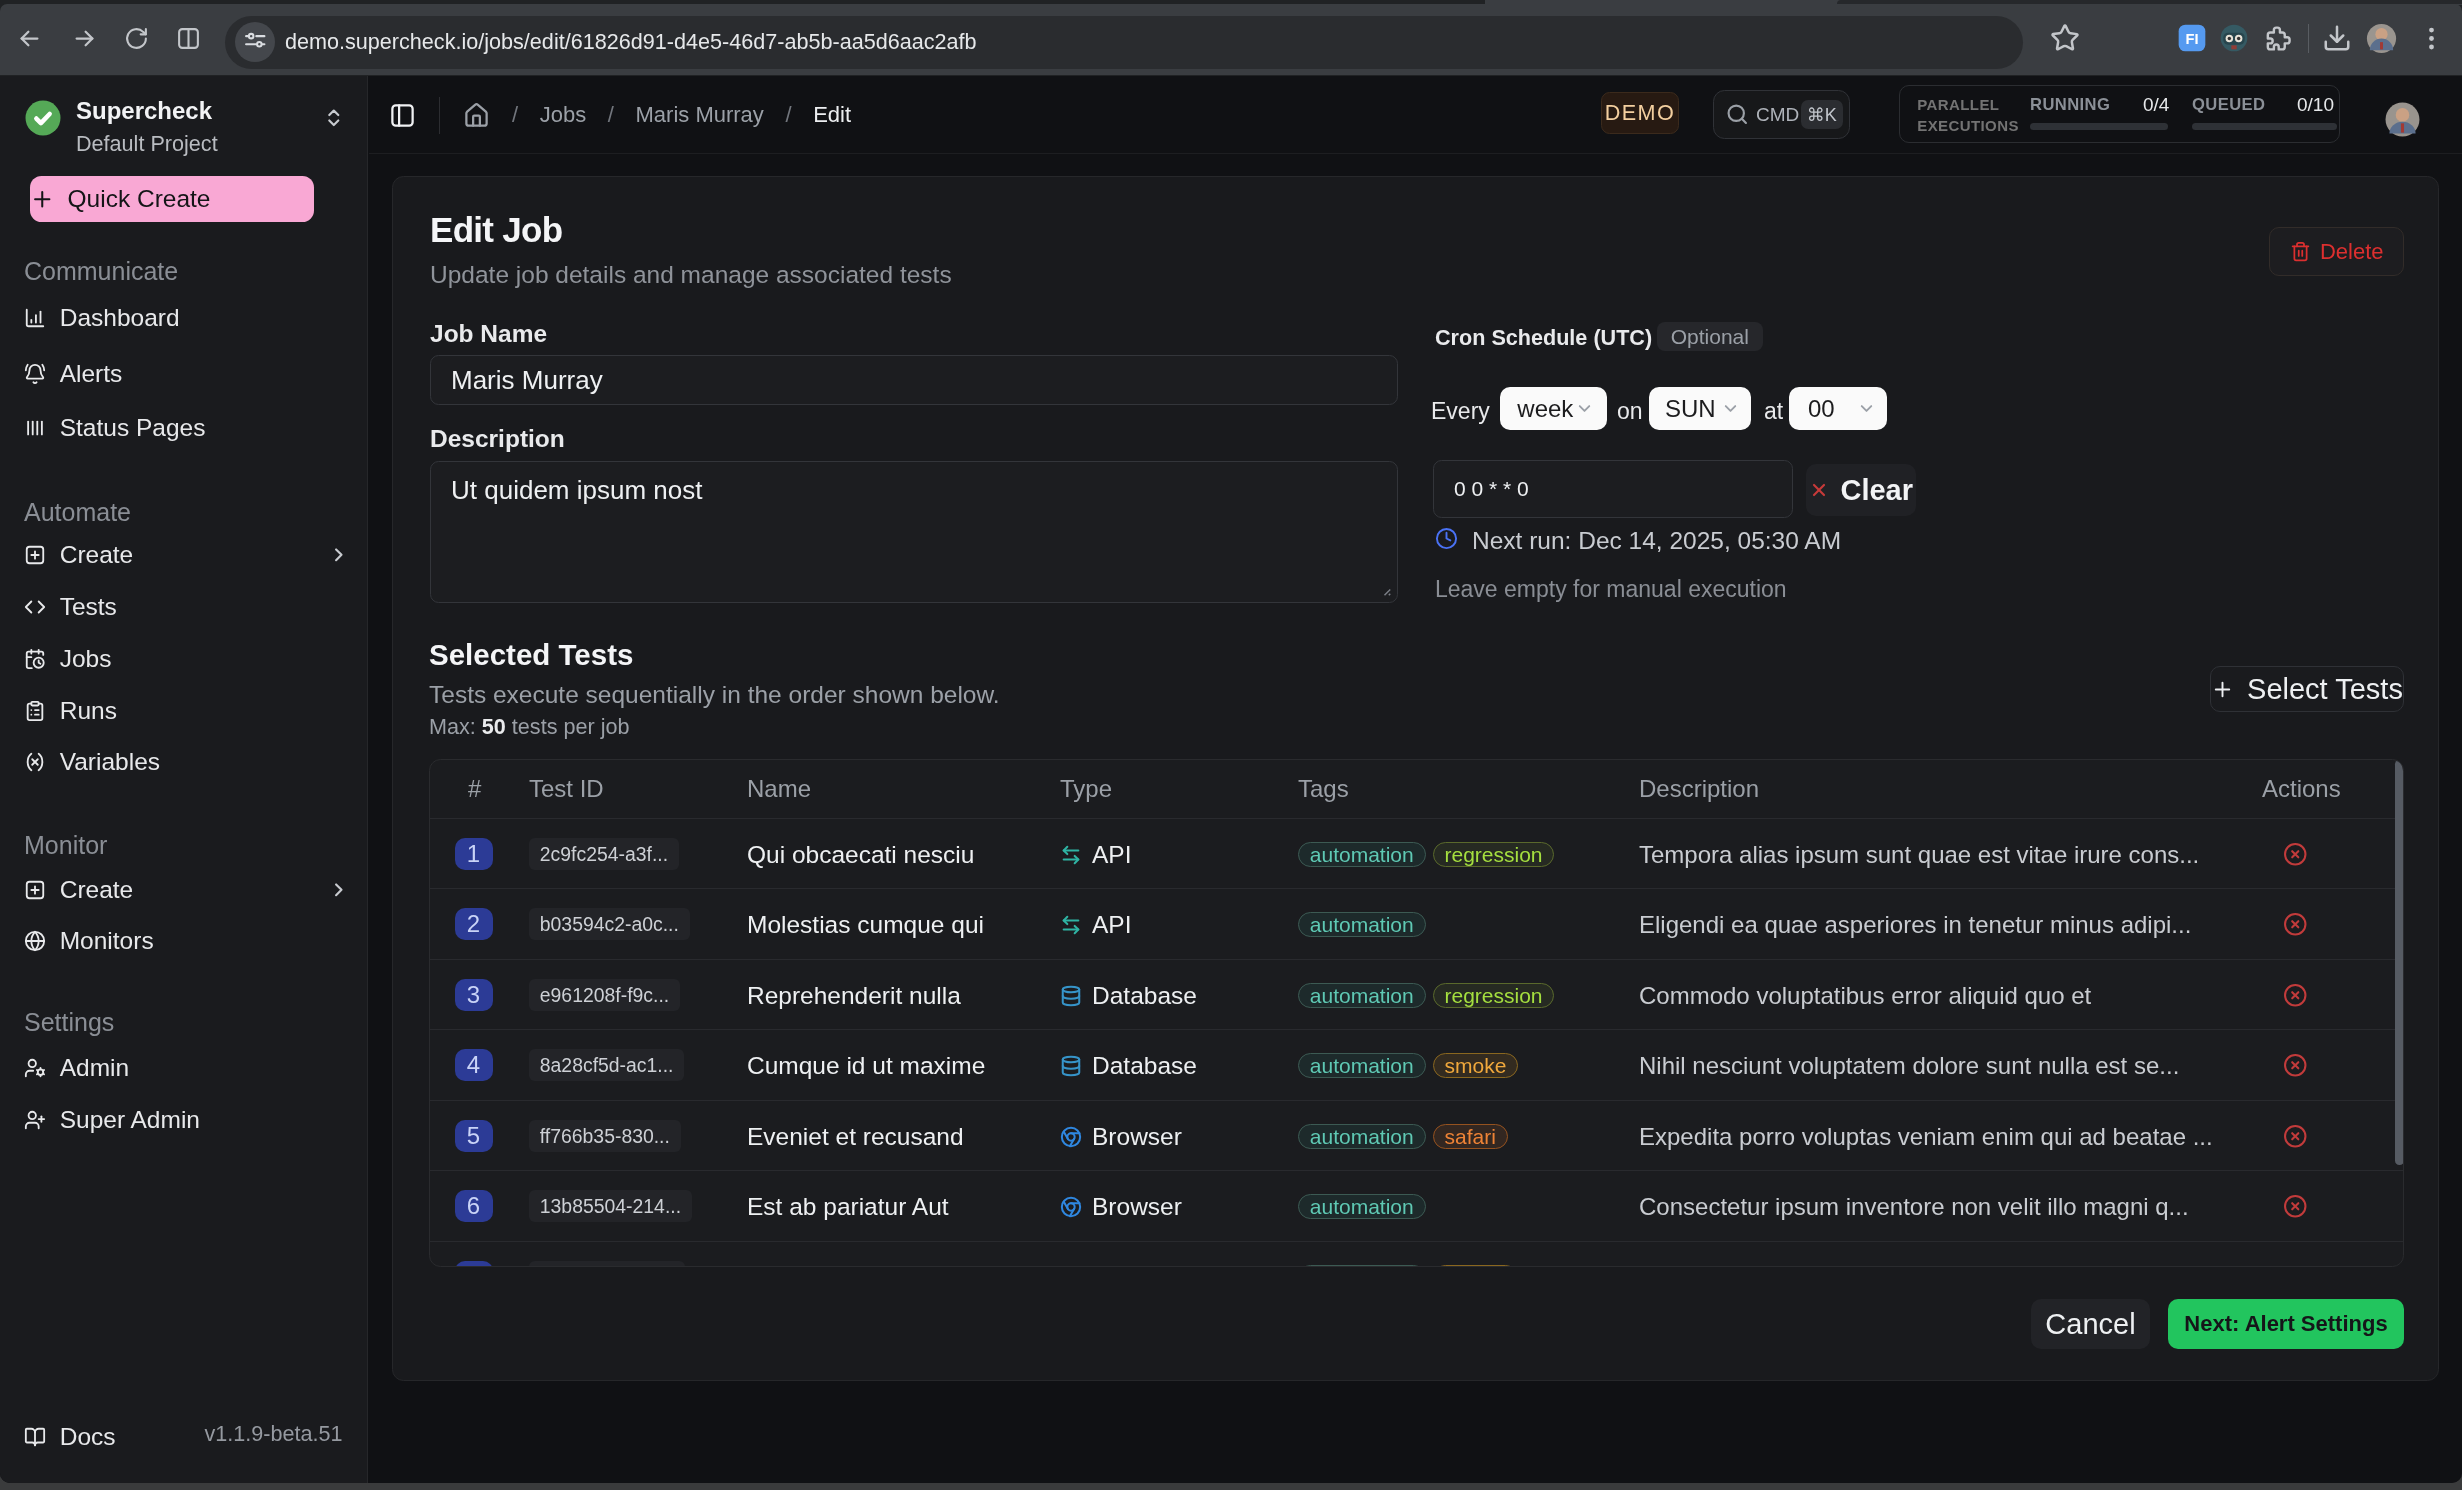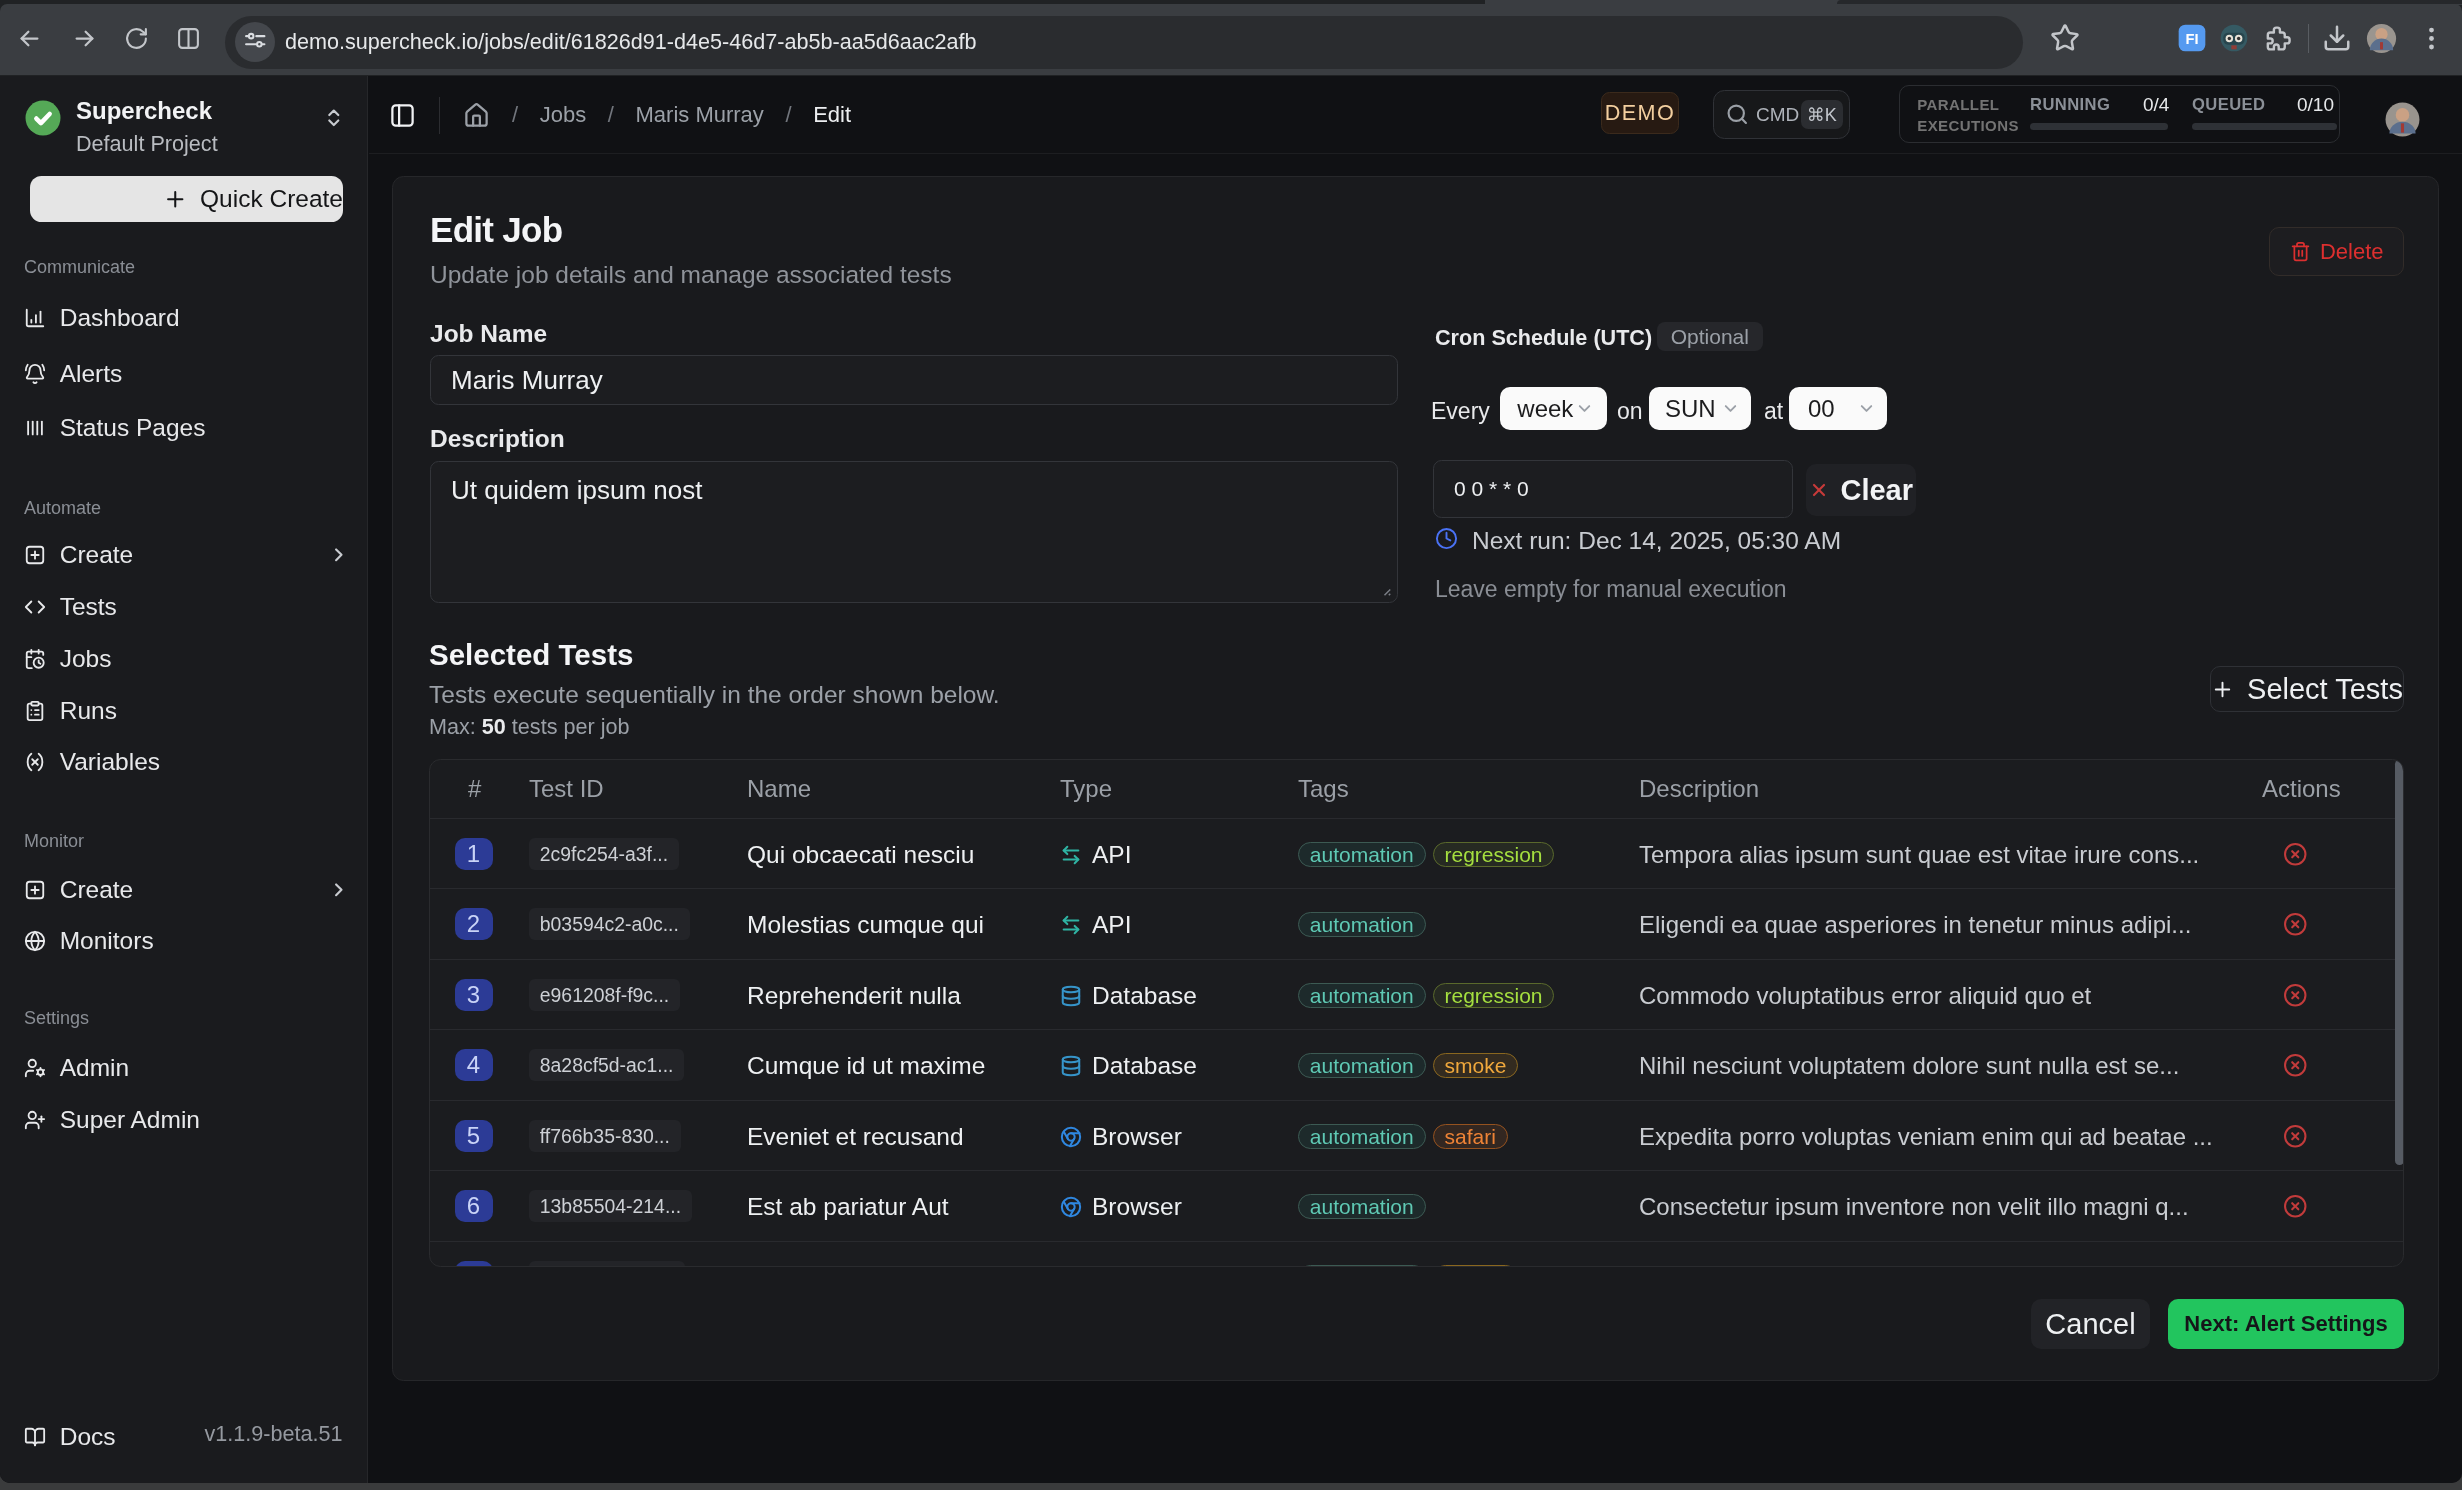--- a/index.html
+++ b/index.html
@@ -11,24 +11,24 @@
 #tabB{position:absolute;left:1837px;top:0;width:626px;height:3.6px;background:#26282b;border-radius:8.6px 0 0 0}
 #toolbar{position:absolute;left:0;top:4.3px;width:2462px;height:71px;background:#3a3d41;border-radius:7.2px 7.2px 0 0}
 .tbico{position:absolute;top:0;height:68px;display:flex;align-items:center;justify-content:center}
 #urlpill{position:absolute;left:225px;top:11.5px;width:1798px;height:53px;border-radius:27px;background:#2a2c2f}
 #sitebtn{position:absolute;left:10px;top:6.5px;width:40px;height:40px;border-radius:50%;background:#44474c;display:flex;align-items:center;justify-content:center}
 #urltxt{position:absolute;left:60px;top:0;height:53px;display:flex;align-items:center;font-size:21.6px;color:#e6e8ea}
 
 #app{position:absolute;left:0;top:76px;width:2462px;height:1408px;background:#101114}
 
 #sb{position:absolute;left:0;top:0;width:368px;height:1408px;background:#1a1b1e;border-right:1.4px solid #26272a}
-.sblabel{position:absolute;left:24px;font-size:18px;color:#8a8e95}
+.sblabel{position:absolute;left:24px;font-size:25px;color:#8a8e95}
 .sbitem{position:absolute;left:24px;display:flex;align-items:center;gap:13.7px;font-size:24.5px;color:#e8e9eb}
 .sbitem svg{flex:0 0 auto}
-#qc{position:absolute;left:30px;top:100px;width:313px;height:46px;background:#e5e5e5;border-radius:11.5px;display:flex;align-items:center;justify-content:flex-end;gap:13px;color:#141517;font-size:24.5px}
+#qc{position:absolute;left:30px;top:100px;width:284px;height:46px;background:#f9a8d4;border-radius:11.5px;display:flex;align-items:center;justify-content:flex-start;gap:13px;color:#141517;font-size:24.5px}
 
 #crumbs{position:absolute;left:389px;top:0px;height:78px;display:flex;align-items:center;color:#9ba0a7;font-size:22px}
 #hdr-right{position:absolute;left:0;top:0;width:2462px;height:78px}
 
 #card{position:absolute;left:392px;top:100px;width:2047px;height:1205px;background:#191a1d;border:1.4px solid #26272a;border-radius:11.5px}
 .lbl{position:absolute;font-size:24.5px;font-weight:700;color:#e9eaec}
 .inp{position:absolute;background:#1c1d20;border:1.4px solid #33353a;border-radius:8.6px;color:#eef0f2;font-size:26px}
 .wsel{background:#fafafa;border-radius:10px;height:43px;display:flex;align-items:center;color:#1c1c1e;font-size:24px;position:absolute}
 .wsel .ch{margin-left:auto}
 .cronword{position:absolute;font-size:23px;color:#e9eaec}

